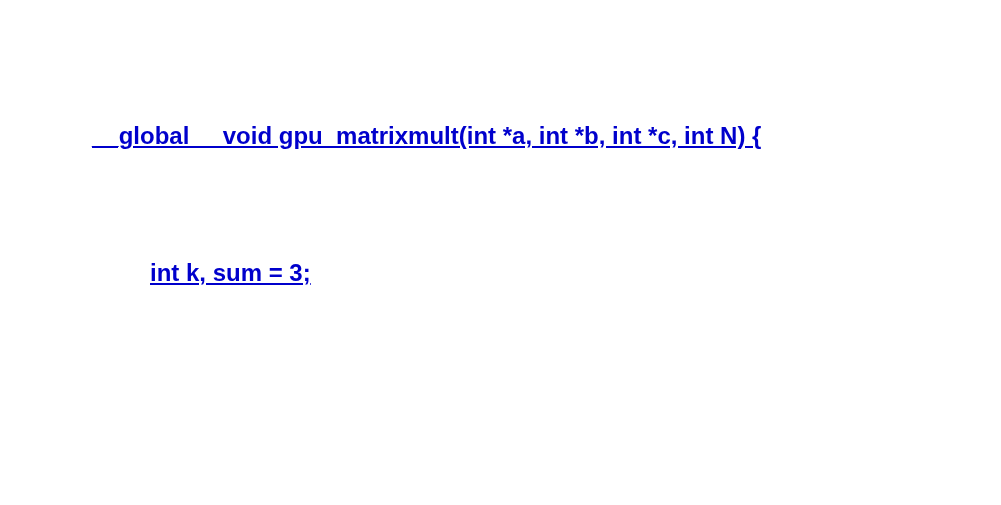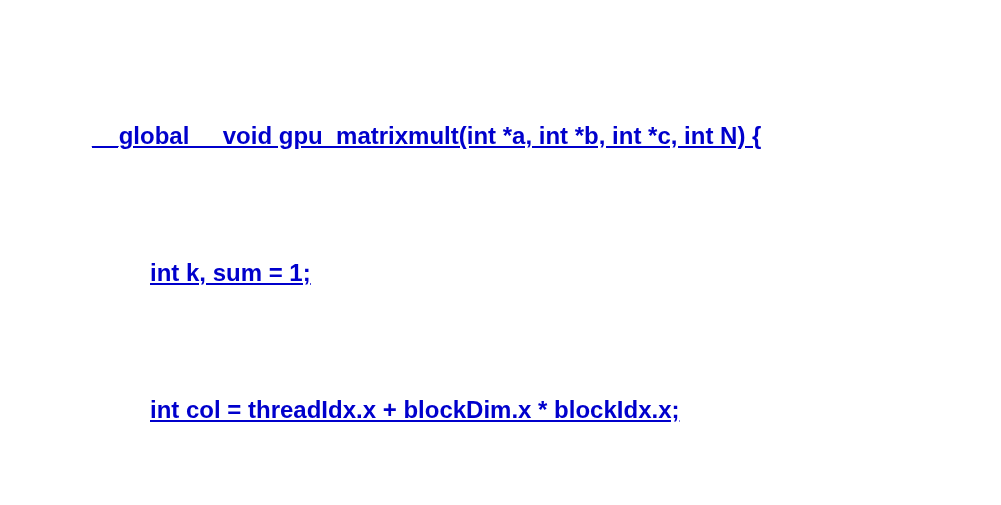--- a/index.html
+++ b/index.html
@@ -31,22 +31,21 @@
     }
     .indent3 {
       padding-left: 100px;
     }
   </style>
 </head>
 <body>
 
 <div class="code-block">
   <span class="line indent1">__global__ void gpu_matrixmult(int *a, int *b, int *c, int N) {</span>
-  <span class="line indent3">int k, sum = 1;</span>
-  <span class="line indent3">int col = threadIdx.x + blockDim.x * blockIdx.x;</span>
+  <span class="line indent3">int k, sum = 3;</span>
   
   <span class="line"></span>
   
   
   
   
   
   
 </div>
 

